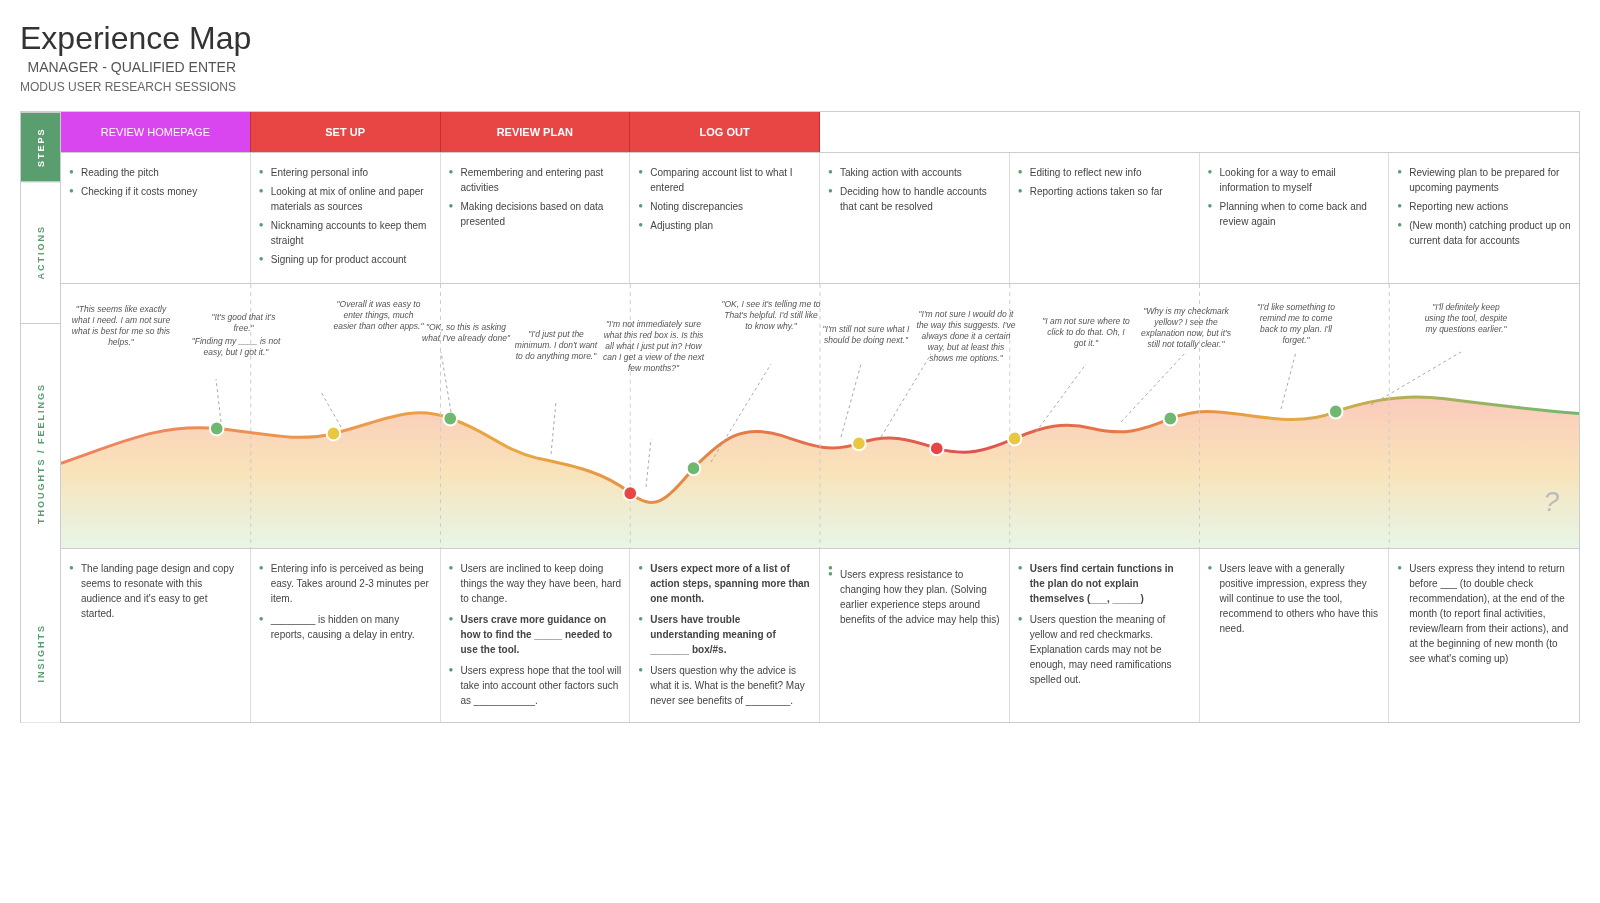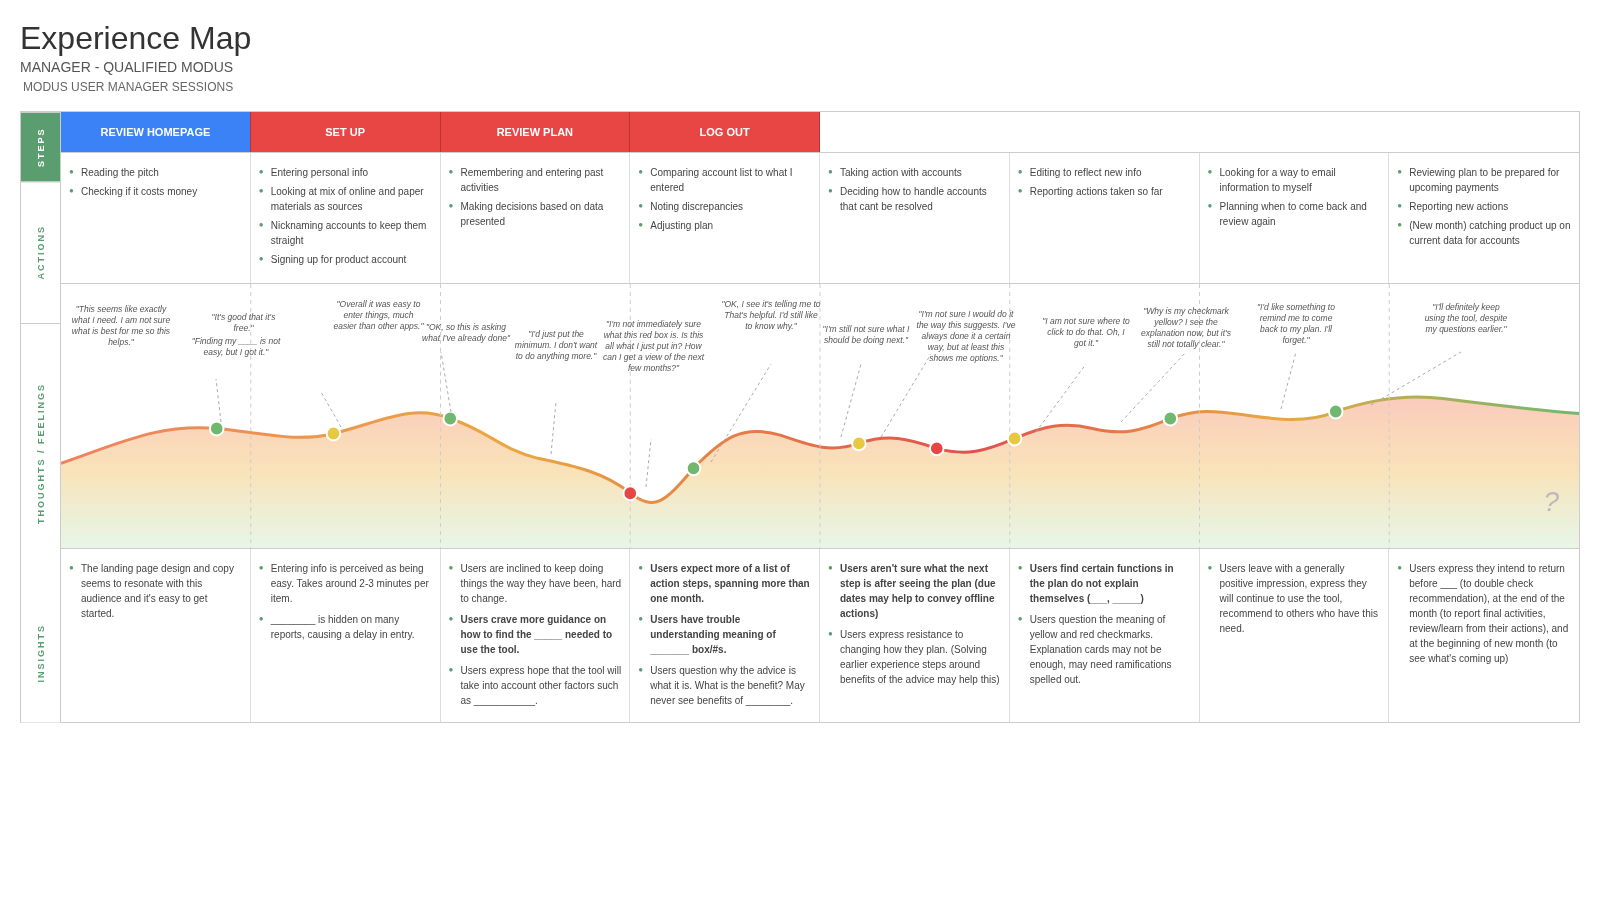--- a/index.html
+++ b/index.html
@@ -40,22 +40,22 @@
     }
   </style>
 </head>
 <body>
 
 <div class="page-wrapper">
 
   <div class="page-header">
     <h1 class="page-title">Experience Map</h1>
     <div class="page-subtitle">
-      <div class="user-type">MANAGER  -  QUALIFIED MODUS</div>
-      <div>MODUS USER MANAGER SESSIONS</div>
+      <div class="user-type">MANAGER  -  QUALIFIED ENTER</div>
+      <div>MODUS USER RESEARCH SESSIONS</div>
     </div>
   </div>
 
   <div style="display: flex; border: 1px solid #ccc;">
 
     <div style="display: flex; flex-direction: column; width: 40px; min-width: 40px; border-right: 1px solid #ccc;">
 
       <div style="background: #5a9e6f; color: white; writing-mode: vertical-rl; transform: rotate(180deg); display: flex; align-items: center; justify-content: center; font-size: 9px; font-weight: bold; letter-spacing: 2px; text-transform: uppercase; border-bottom: 1px solid #ccc; height: 70px;">
         <span>STEPS</span>
       </div>
@@ -69,21 +69,21 @@
       </div>
 
       <div style="background: #fff; color: #5a9e6f; writing-mode: vertical-rl; transform: rotate(180deg); display: flex; align-items: center; justify-content: center; font-size: 9px; font-weight: bold; letter-spacing: 2px; text-transform: uppercase; flex: 1; min-height: 130px;">
         <span>INSIGHTS</span>
       </div>
     </div>
 
     <div style="flex: 1;">
 
       <div style="display: grid; grid-template-columns: repeat(8, 1fr); border-bottom: 1px solid #ccc;">
-        <div style="background:#3b82f6;color:#fff;text-align:center;font-weight:bold;font-size:11px;padding:14px 6px;border-right:1px solid #c03030;display:flex;align-items:center;justify-content:center;">REVIEW HOMEPAGE</div>
+        <div style="background:#d946ef;color:#fff;text-align:center;font-weight:normal;font-size:11px;padding:14px 6px;border-right:1px solid #c03030;display:flex;align-items:center;justify-content:center;">REVIEW HOMEPAGE</div>
         <div style="background:#e84545;color:#fff;text-align:center;font-weight:bold;font-size:11px;padding:14px 6px;border-right:1px solid #c03030;display:flex;align-items:center;justify-content:center;">SET UP</div>
         <div style="background:#e84545;color:#fff;text-align:center;font-weight:bold;font-size:11px;padding:10px 6px;border-right:1px solid #c03030;display:flex;align-items:center;justify-content:center;">REVIEW PLAN</div>
         <div style="background:#e84545;color:#fff;text-align:center;font-weight:bold;font-size:11px;padding:14px 6px;border-right:1px solid #c03030;display:flex;align-items:center;justify-content:center;">LOG OUT</div>
       </div>
 
       <div style="display: grid; grid-template-columns: repeat(8, 1fr); border-bottom: 1px solid #ccc;">
 
         <div style="border-right:1px solid #ddd;padding:10px 8px;font-size:10px;line-height:1.5;min-height:130px;">
           <ul style="list-style:none;padding:0;">
             <li style="padding:2px 0 2px 12px;position:relative;color:#444;"><span style="color:#5a9e6f;position:absolute;left:0;font-size:8px;top:3px;">●</span>Reading the pitch</li>
@@ -247,21 +247,21 @@
         <div style="border-right:1px solid #ddd;padding:10px 8px;font-size:10px;line-height:1.5;min-height:140px;">
           <ul style="list-style:none;padding:0;">
             <li style="padding:2px 0 4px 12px;position:relative;color:#444;"><span style="color:#5a9e6f;position:absolute;left:0;font-size:8px;top:3px;">●</span><strong>Users expect more of a list of action steps, spanning more than one month.</strong></li>
             <li style="padding:2px 0 4px 12px;position:relative;color:#444;"><span style="color:#5a9e6f;position:absolute;left:0;font-size:8px;top:3px;">●</span><strong>Users have trouble understanding meaning of _______ box/#s.</strong></li>
             <li style="padding:2px 0 4px 12px;position:relative;color:#444;"><span style="color:#5a9e6f;position:absolute;left:0;font-size:8px;top:3px;">●</span>Users question why the advice is what it is. What is the benefit? May never see benefits of ________.</li>
           </ul>
         </div>
 
         <div style="border-right:1px solid #ddd;padding:10px 8px;font-size:10px;line-height:1.5;min-height:140px;">
           <ul style="list-style:none;padding:0;">
-            <li style="padding:2px 0 4px 12px;position:relative;color:#444;"><span style="color:#5a9e6f;position:absolute;left:0;font-size:8px;top:3px;">●</span><strong>Users aren't sure what the next step is after seeing the plan (due dates may help to convey offline actions)</strong></li>
+            <li style="padding:2px 0 4px 12px;position:relative;color:#444;"><span style="color:#5a9e6f;position:absolute;left:0;font-size:8px;top:3px;">●</span></li>
             <li style="padding:2px 0 4px 12px;position:relative;color:#444;"><span style="color:#5a9e6f;position:absolute;left:0;font-size:8px;top:3px;">●</span>Users express resistance to changing how they plan. (Solving earlier experience steps around benefits of the advice may help this)</li>
           </ul>
         </div>
 
         <div style="border-right:1px solid #ddd;padding:10px 8px;font-size:10px;line-height:1.5;min-height:140px;">
           <ul style="list-style:none;padding:0;">
             <li style="padding:2px 0 4px 12px;position:relative;color:#444;"><span style="color:#5a9e6f;position:absolute;left:0;font-size:8px;top:3px;">●</span><strong>Users find certain functions in the plan do not explain themselves (___, _____)</strong></li>
             <li style="padding:2px 0 4px 12px;position:relative;color:#444;"><span style="color:#5a9e6f;position:absolute;left:0;font-size:8px;top:3px;">●</span>Users question the meaning of yellow and red checkmarks. Explanation cards may not be enough, may need ramifications spelled out.</li>
           </ul>
         </div>

